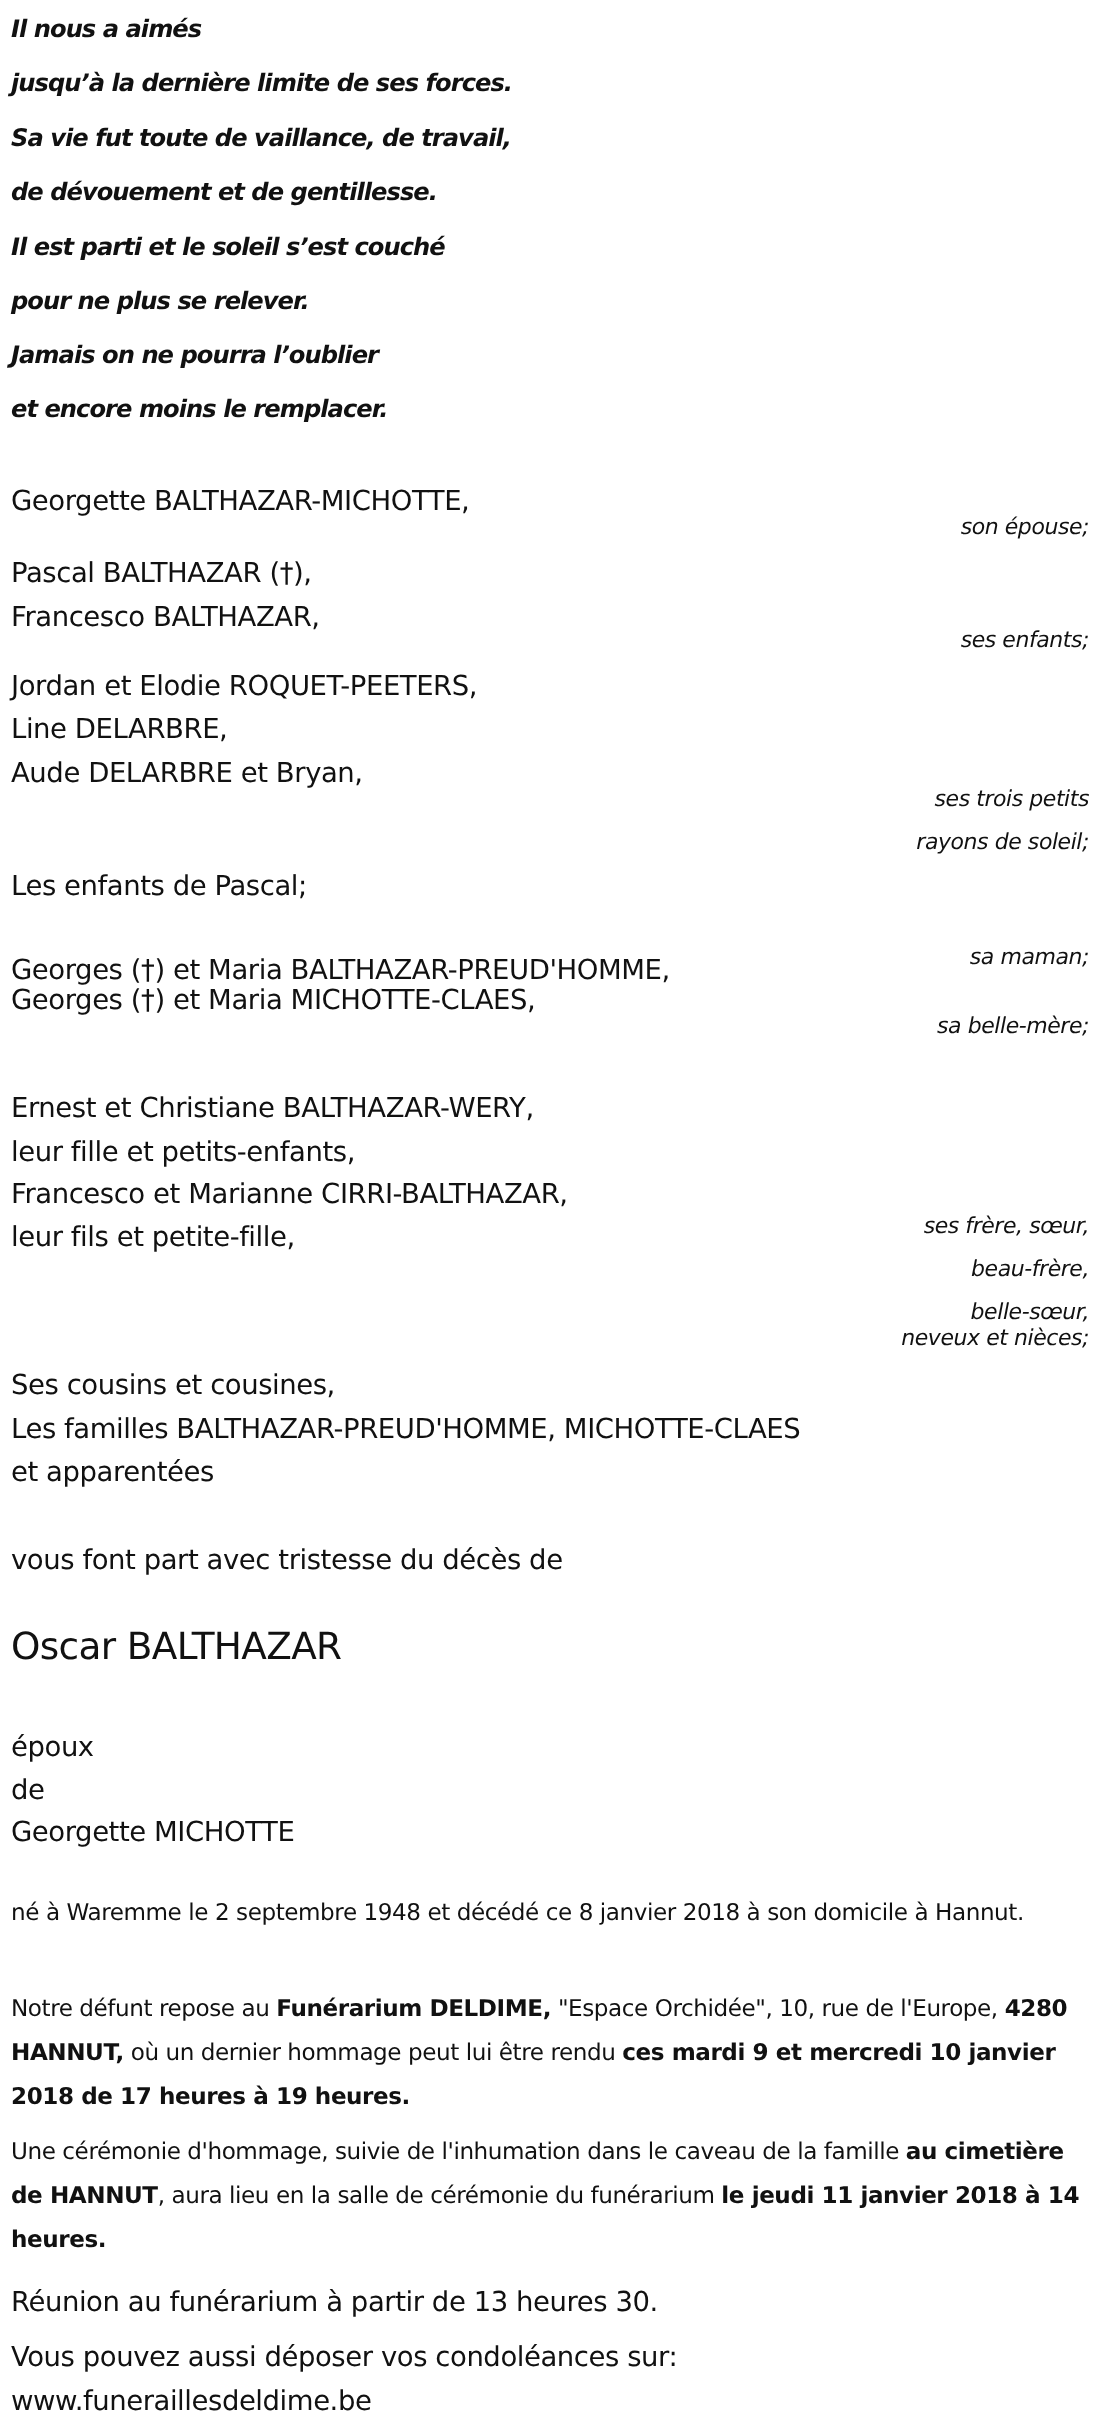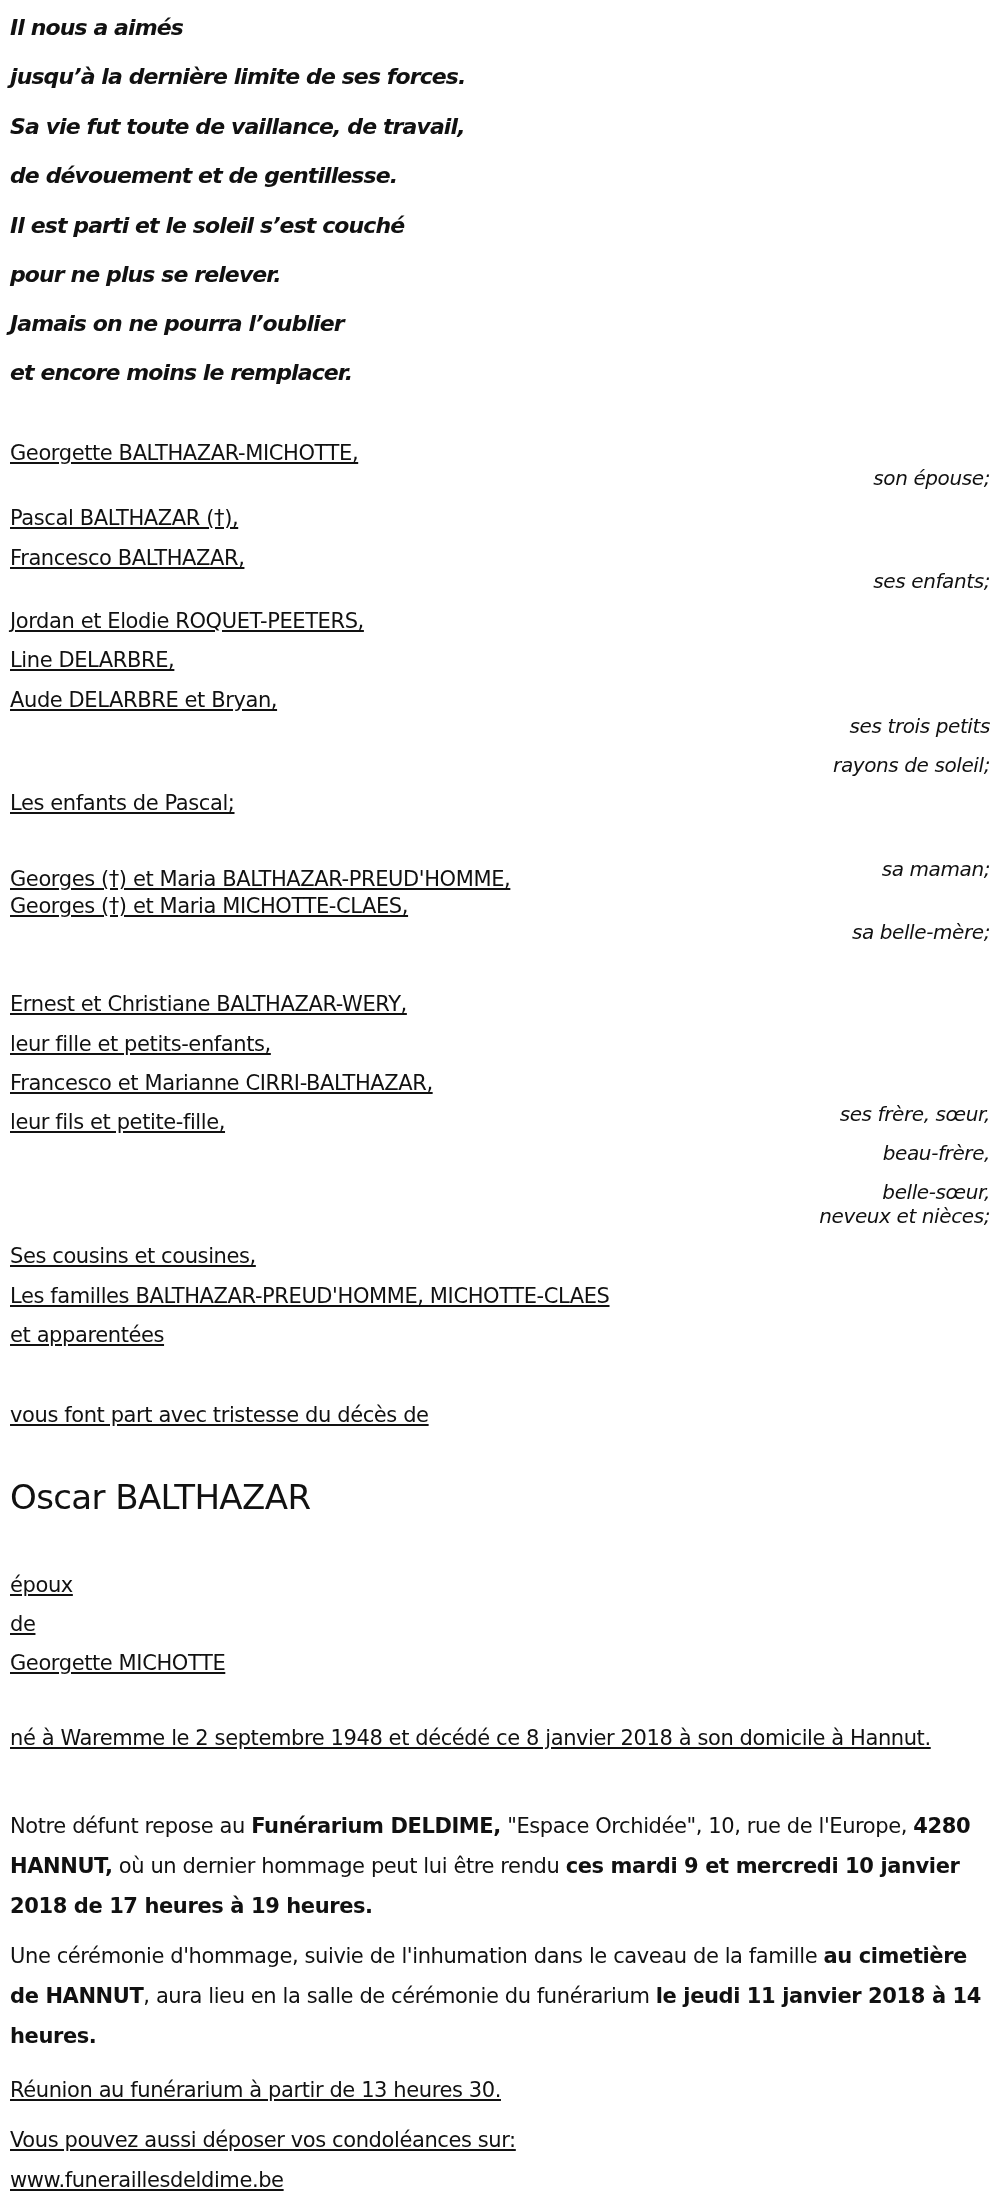--- a/index.html
+++ b/index.html
@@ -4,21 +4,21 @@
 <style>
   html, body { margin: 0; padding: 0; background: #ffffff; }
   body {
     width: 1000px; height: 2210px; position: relative; overflow: hidden;
     font-family: "DejaVu Sans", sans-serif; color: #111111;
   }
   .ln { position: absolute; white-space: nowrap; line-height: 1; }
   .l { left: 10px; }
   .r { right: 10px; text-align: center; }
   .poem { font-weight: bold; font-size: 22px; letter-spacing: -0.9px; font-style: italic; }
-  .reg { font-size: 21px; letter-spacing: -0.4px; text-decoration: underline; }
+  .reg { font-size: 25px; letter-spacing: -0.4px; }
   .ital { font-style: italic; font-size: 20px; letter-spacing: -0.4px; }
   .name { font-weight: normal; font-size: 34px; letter-spacing: -0.6px; }
   .para {
     position: absolute; left: 10px; width: 975px;
     font-size: 21px; letter-spacing: -0.4px; line-height: 40px;
   }
   .para b { font-weight: bold; }
 </style>
 </head>
 <body>
@@ -59,21 +59,21 @@
 <div class="ln r ital" style="top:1143px">beau-frère,</div>
 <div class="ln r ital" style="top:1182px">belle-sœur,</div>
 <div class="ln r ital" style="top:1206px">neveux et nièces;</div>
 
 <div class="ln l reg" style="top:1405px">vous font part avec tristesse du décès de</div>
 <div class="ln l name" style="top:1480px">Oscar BALTHAZAR</div>
 <div class="ln l reg" style="top:1575px">époux</div>
 <div class="ln l reg" style="top:1614px">de</div>
 <div class="ln l reg" style="top:1653px">Georgette MICHOTTE</div>
 
-<div class="para" style="top:1719px; line-height:39px;text-decoration:underline;">né à Waremme le 2 septembre 1948 et décédé ce 8 janvier 2018 à son domicile à Hannut.</div>
+<div class="para" style="top:1719px; line-height:39px;">né à Waremme le 2 septembre 1948 et décédé ce 8 janvier 2018 à son domicile à Hannut.</div>
 
 <div class="para" style="top:1806px">
   <span>Notre défunt repose au </span><b>Funérarium DELDIME,</b><span> "Espace Orchidée", 10, rue de l'Europe, </span><b>4280 HANNUT,</b><span> où un dernier hommage peut lui être rendu </span><b>ces mardi 9 et mercredi 10 janvier 2018 de 17 heures à 19 heures.</b>
 </div>
 
 <div class="para" style="top:1936px">
   <span>Une cérémonie d'hommage, suivie de l'inhumation dans le caveau de la famille </span><b>au cimetière de HANNUT</b><span>, aura lieu en la salle de cérémonie du funérarium </span><b>le jeudi 11 janvier 2018 à 14 heures.</b>
 </div>
 
 <div class="ln l reg" style="top:2080px">Réunion au funérarium à partir de 13 heures 30.</div>

